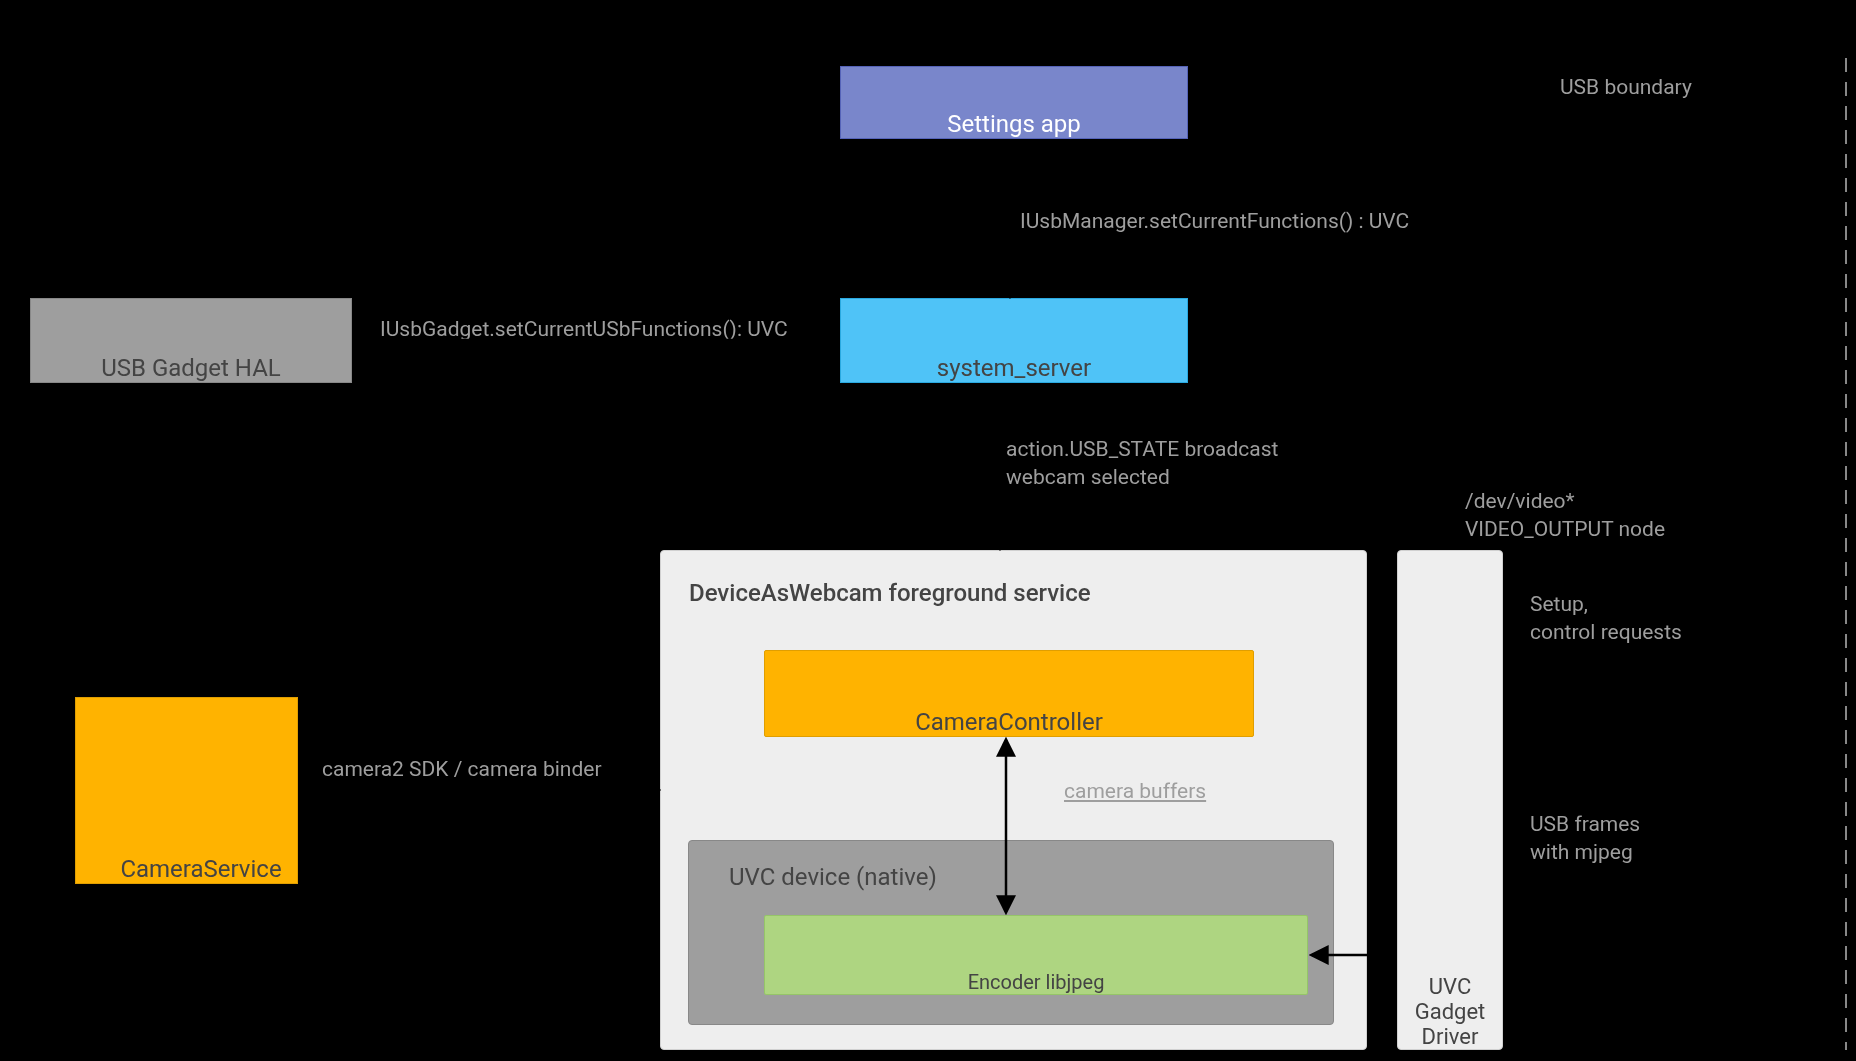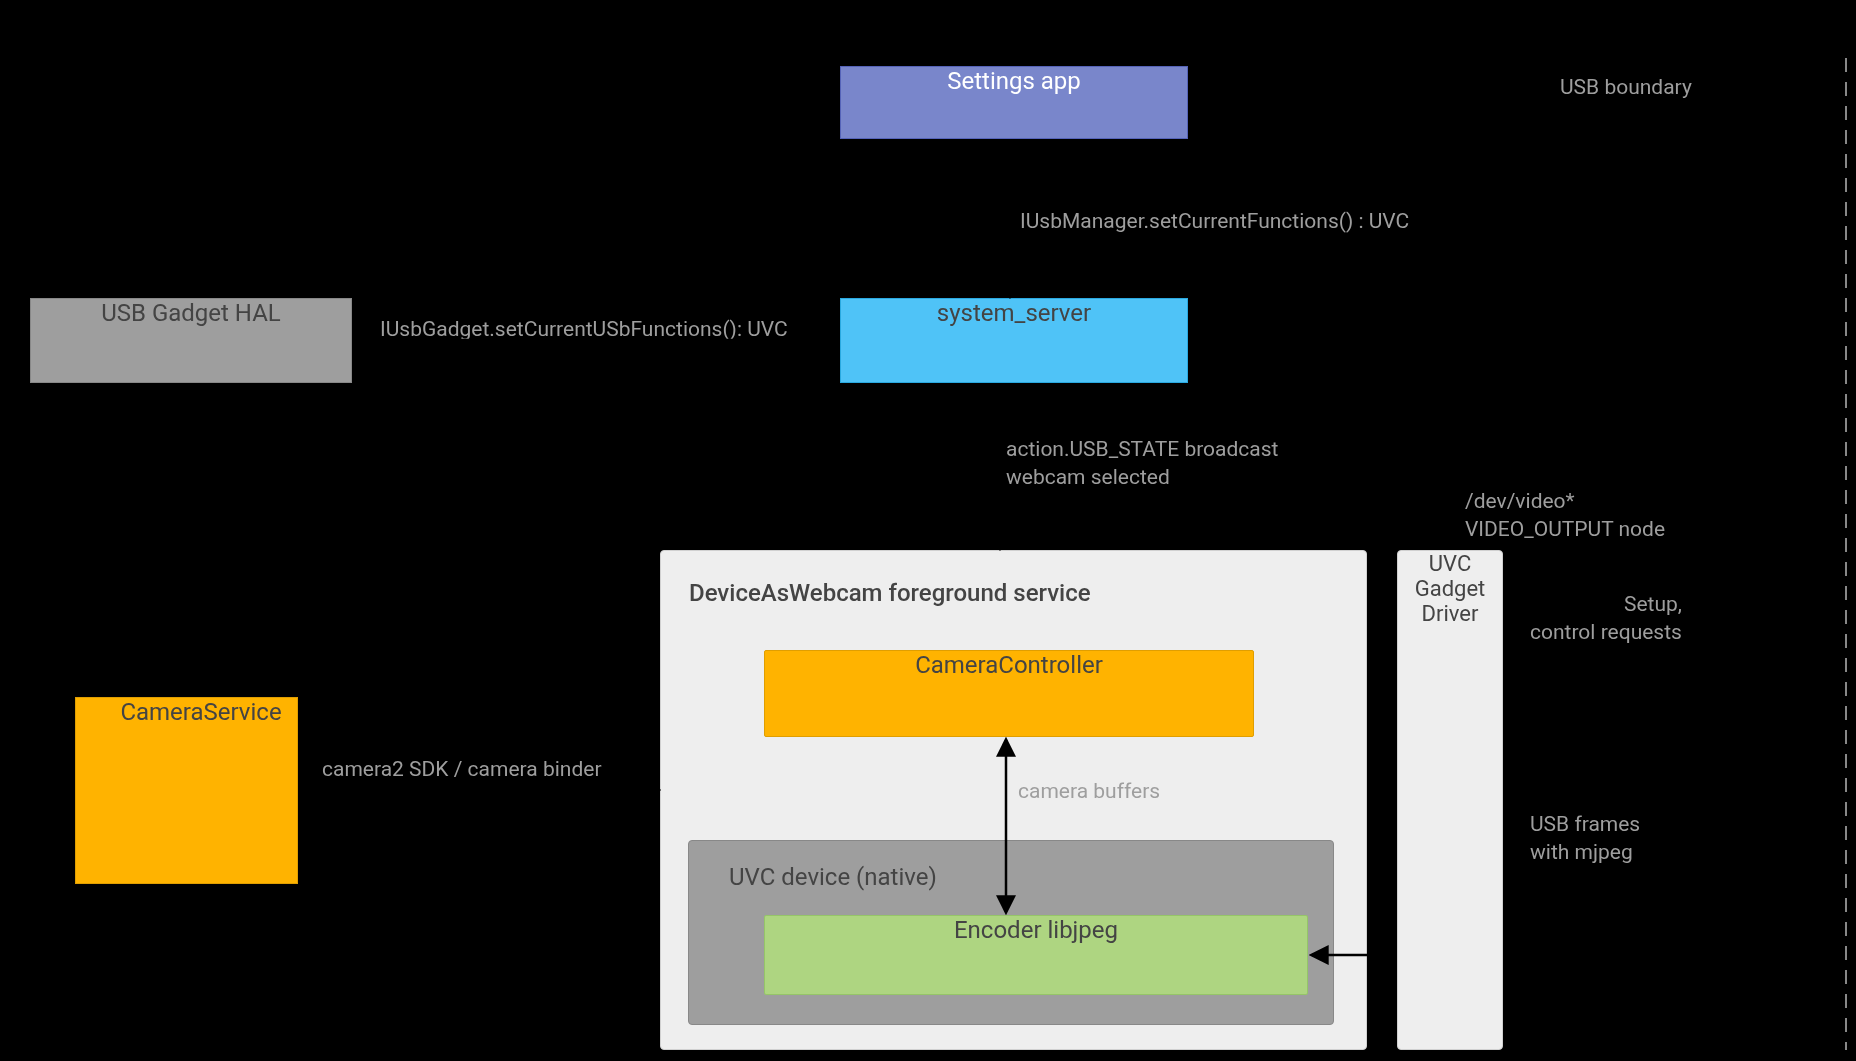--- a/index.html
+++ b/index.html
@@ -11,21 +11,21 @@
   }
   .canvas {
     position: relative;
     width: 1856px;
     height: 1061px;
     background: #000;
   }
   .box {
     position: absolute;
     display: flex;
-    align-items: flex-start;
+    align-items: flex-end;
     justify-content: center;
     text-align: center;
     box-sizing: border-box;
     font-size: 22px;
   }
   .label {
     position: absolute;
     color: #9e9e9e;
     font-size: 21px;
     line-height: 1.35;
@@ -73,38 +73,38 @@
     border-radius: 4px;
     justify-content: flex-start; align-items: flex-start;
   }
   #uvc-native-title {
     position: absolute; left: 28px; top: 22px;
     color: #444; font-size: 24px; margin-left: 12px;
   }
   #encoder {
     left: 764px; top: 915px; width: 544px; height: 80px;
     background: #aed581; border: 1px solid #95c568;
-    color: #444; font-size: 24px; border-radius: 2px;
+    color: #444; font-size: 20px; border-radius: 2px;
   }
   #uvc-driver {
     left: 1397px; top: 550px; width: 106px; height: 500px;
     background: #eeeeee; border: 1px solid #d0d0d0;
     color: #444; font-size: 22px; border-radius: 4px;
     padding: 0 10px;
   }
 
   
   #lbl-usb-boundary     { left: 1560px; top: 30px; margin-top: 43px; }
   #lbl-iusbmanager      { left: 1020px; top: 207px; }
   #lbl-iusbgadget       { left: 380px;  top: 315px; }
   #lbl-usbstate         { left: 1006px; top: 435px; }
   #lbl-devvideo         { left: 1465px; top: 487px; }
-  #lbl-setup            { left: 1530px; top: 590px; text-align: right; }
+  #lbl-setup            { left: 1530px; top: 590px; }
   #lbl-camera2          { left: 322px;  top: 755px; }
-  #lbl-camerabuffers    { left: 1018px; top: 777px; }
+  #lbl-camerabuffers    { left: 1064px; top: 777px; text-decoration: underline; }
   #lbl-usbframes        { left: 1530px; top: 810px; }
 
   
   svg.arrows {
     position: absolute;
     left: 0; top: 0;
     width: 1856px; height: 1061px;
     pointer-events: none;
   }
 </style>

